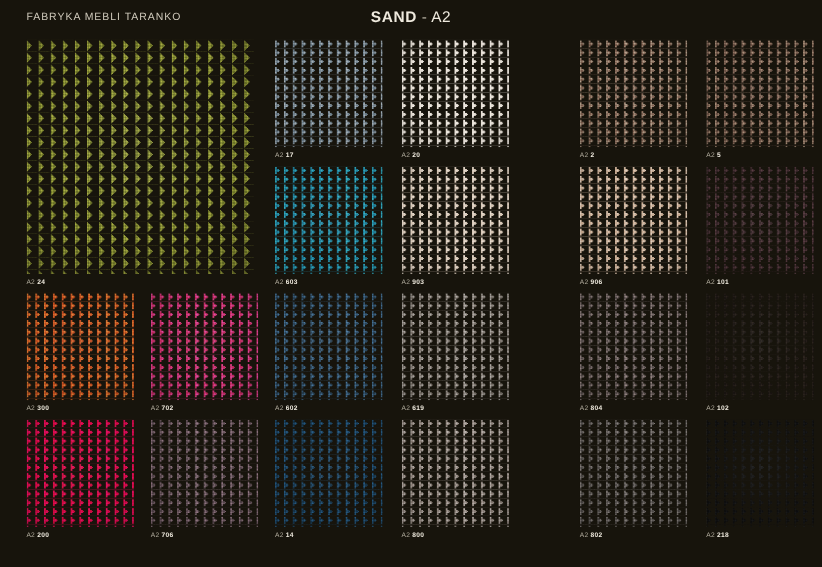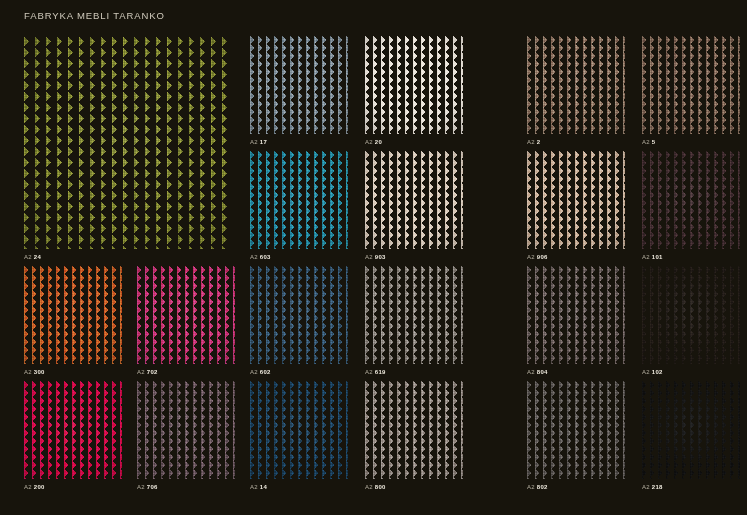--- a/index.html
+++ b/index.html
@@ -110,20 +110,25 @@
     white-space: nowrap;
   }
   .swatch-label .lp { font-weight: 400; color: #b3ad9e; }
   .swatch-label .ln { font-weight: bold; color: #efeade; letter-spacing: 0.3px; }
 </style>
 </head>
 <body>
 
 <div id="header">
   <div id="brand">FABRYKA MEBLI TARANKO</div>
+  <div id="collection-title">
+    <span class="strong">SAND</span>
+    <span class="sep">-</span>
+    <span class="code">A2</span>
+  </div>
 </div>
 
 <div id="swatch-grid">
     <div class="swatch-cell" style="left: 24px; top: 6px; width: 207px; height: 228px;">
       <div class="swatch" style="mask-size: 11px 11px; mask-composite: intersect; mask-image: linear-gradient(135deg, rgb(0, 0, 0) 50%, transparent 50%), linear-gradient(45deg, rgb(0, 0, 0) 50%, transparent 50%);">
         <div class="swatch-inner" style="background: rgb(141, 147, 54);">
           <div class="weave"></div>
           <div class="shade"></div>
         </div>
       </div>

